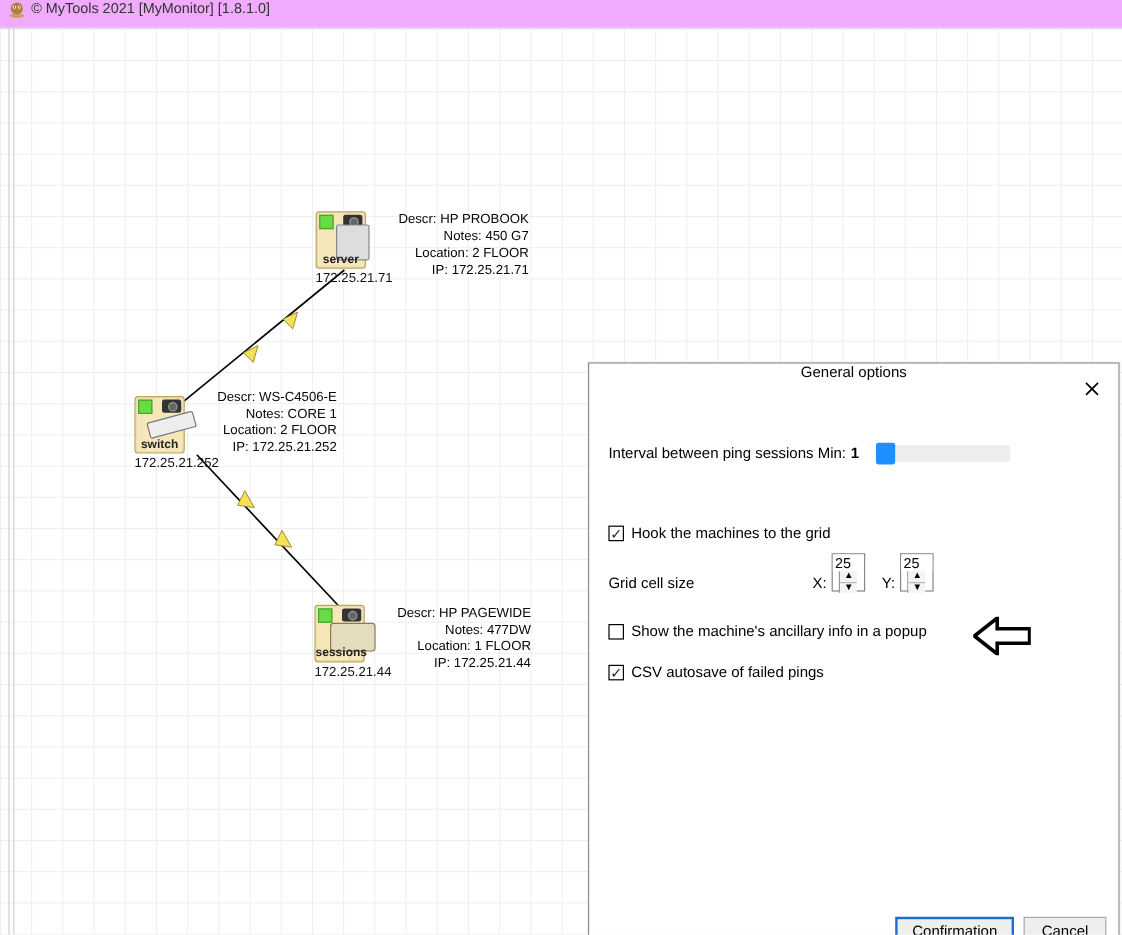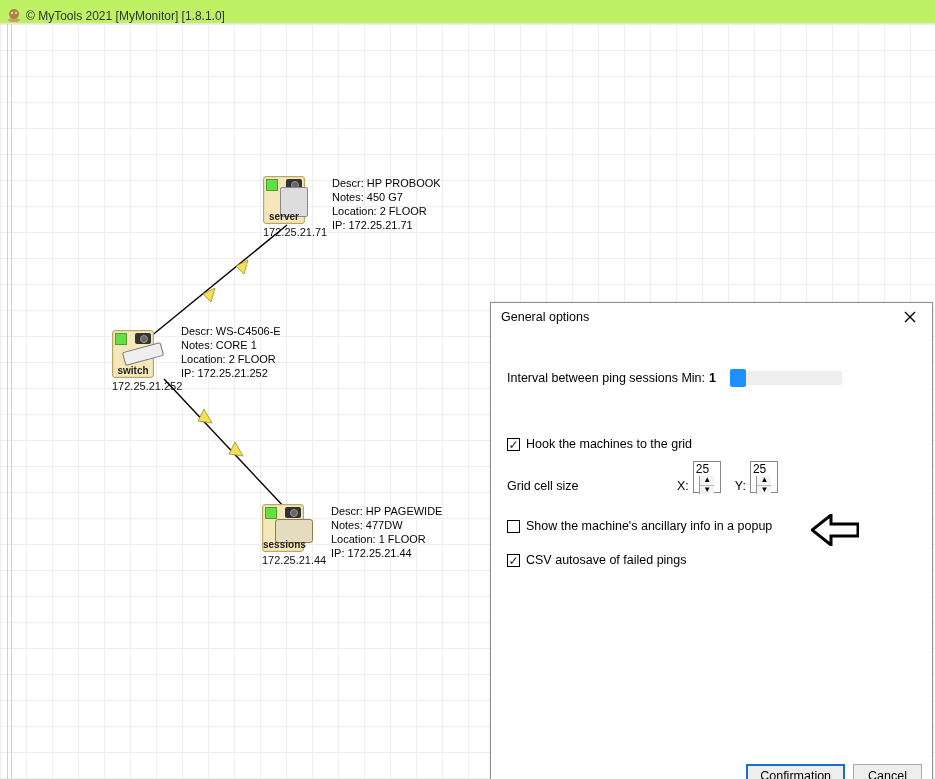--- a/index.html
+++ b/index.html
@@ -1,18 +1,18 @@
 <!DOCTYPE html>
 <html><head>
 <meta charset="utf-8">
 <style>
   *{box-sizing:border-box;margin:0;padding:0;font-family:"Segoe UI",Tahoma,sans-serif;}
   html,body{width:935px;height:779px;overflow:hidden;background:#fff;}
   
-  .titlebar{height:24px;display:flex;align-items:flex-end;padding:0 6px;font-size:12px;color:#333;background:#bef264;border-bottom:1px solid #e5e5e5;}
+  .titlebar{height:24px;display:flex;align-items:flex-start;padding:0 6px;font-size:12px;color:#333;background:#f0abfc;border-bottom:1px solid #e5e5e5;}
   .titlebar svg{margin-right:4px;}
   
   .canvas{position:absolute;left:0;top:24px;right:0;bottom:0;overflow:hidden;}
   .grid-bg{
     position:absolute;inset:0;
     background-image:
       linear-gradient(to right,#eee 1px,transparent 1px),
       linear-gradient(to bottom,#eee 1px,transparent 1px);
     background-size:26px 26px;
     background-position:0 0;
@@ -28,32 +28,32 @@
     box-shadow:0 0 0 1px rgba(0,0,0,.05) inset;
   }
   .node .iconbox .status{position:absolute;left:2px;top:2px;width:12px;height:12px;background:#66dd44;border:1px solid #4aa22a;}
   .node .iconbox .cam{position:absolute;right:2px;top:2px;width:16px;height:11px;background:#333;border-radius:2px;}
   .node .iconbox .cam::before{content:"";position:absolute;left:5px;top:2px;width:6px;height:6px;border-radius:50%;background:#666;border:1px solid #999;}
   .node .iconlabel{position:absolute;bottom:1px;left:0;right:0;text-align:center;font-weight:bold;font-size:10px;color:#222;}
   .node .ip{margin-top:2px;font-size:11px;color:#111;}
   .node .server-shape{position:absolute;left:16px;top:10px;width:28px;height:30px;background:#ddd;border:1px solid #888;border-radius:2px;}
   .node .switch-shape{position:absolute;left:10px;top:16px;width:40px;height:14px;background:#eee;border:1px solid #777;border-radius:2px;transform:rotate(-15deg);}
   .node .printer-shape{position:absolute;left:12px;top:14px;width:38px;height:24px;background:#e5dcc0;border:1px solid #8c7b50;border-radius:3px;}
-  .info{position:absolute;font-size:11px;line-height:14px;color:#050505;}
+  .info{position:absolute;font-size:11px;line-height:14px;color:#050505;text-align:right;}
   
   svg.links{position:absolute;inset:0;pointer-events:none;}
   .arrow{fill:#f4e15a;stroke:#9a8a1e;stroke-width:.8;}
   
   .dialog{
     position:absolute;left:490px;top:278px;width:443px;height:500px;
     background:#fff;border:1px solid #8f8f8f;
     box-shadow:0 0 0 1px rgba(0,0,0,.05);
     display:flex;flex-direction:column;
   }
-  .dlg-title{height:28px;display:flex;align-items:center;padding:0 10px;font-size:12.5px;color:#000;}
+  .dlg-title{height:28px;display:flex;align-items:center;padding:0 10px;font-size:12.5px;color:#000;flex-direction:column;}
   .dlg-close{margin-left:auto;width:24px;height:24px;display:flex;align-items:center;justify-content:center;cursor:pointer;}
   .dlg-body{flex:1;padding:18px 16px 0 16px;font-size:12.5px;color:#000;}
   .row{display:flex;align-items:flex-end;margin:6px 0;}
   .row.gap{margin-top:22px;}
   .chk{width:13px;height:13px;border:1px solid #000;margin-right:6px;display:inline-flex;align-items:center;justify-content:center;}
   .chk.checked::after{content:"✓";font-size:12px;color:#222;line-height:1;}
   .slider{position:relative;width:112px;height:14px;background:#eee;margin-left:10px;border-radius:2px;}
   .slider .thumb{position:absolute;left:0;top:-2px;width:16px;height:18px;background:#1e90ff;border-radius:2px;}
   .spin{display:inline-flex;align-items:center;border:1px solid #888;height:32px;margin-left:4px;flex-direction:column;}
   .spin input{width:26px;border:none;font-size:12px;padding:0 2px;outline:none;}

